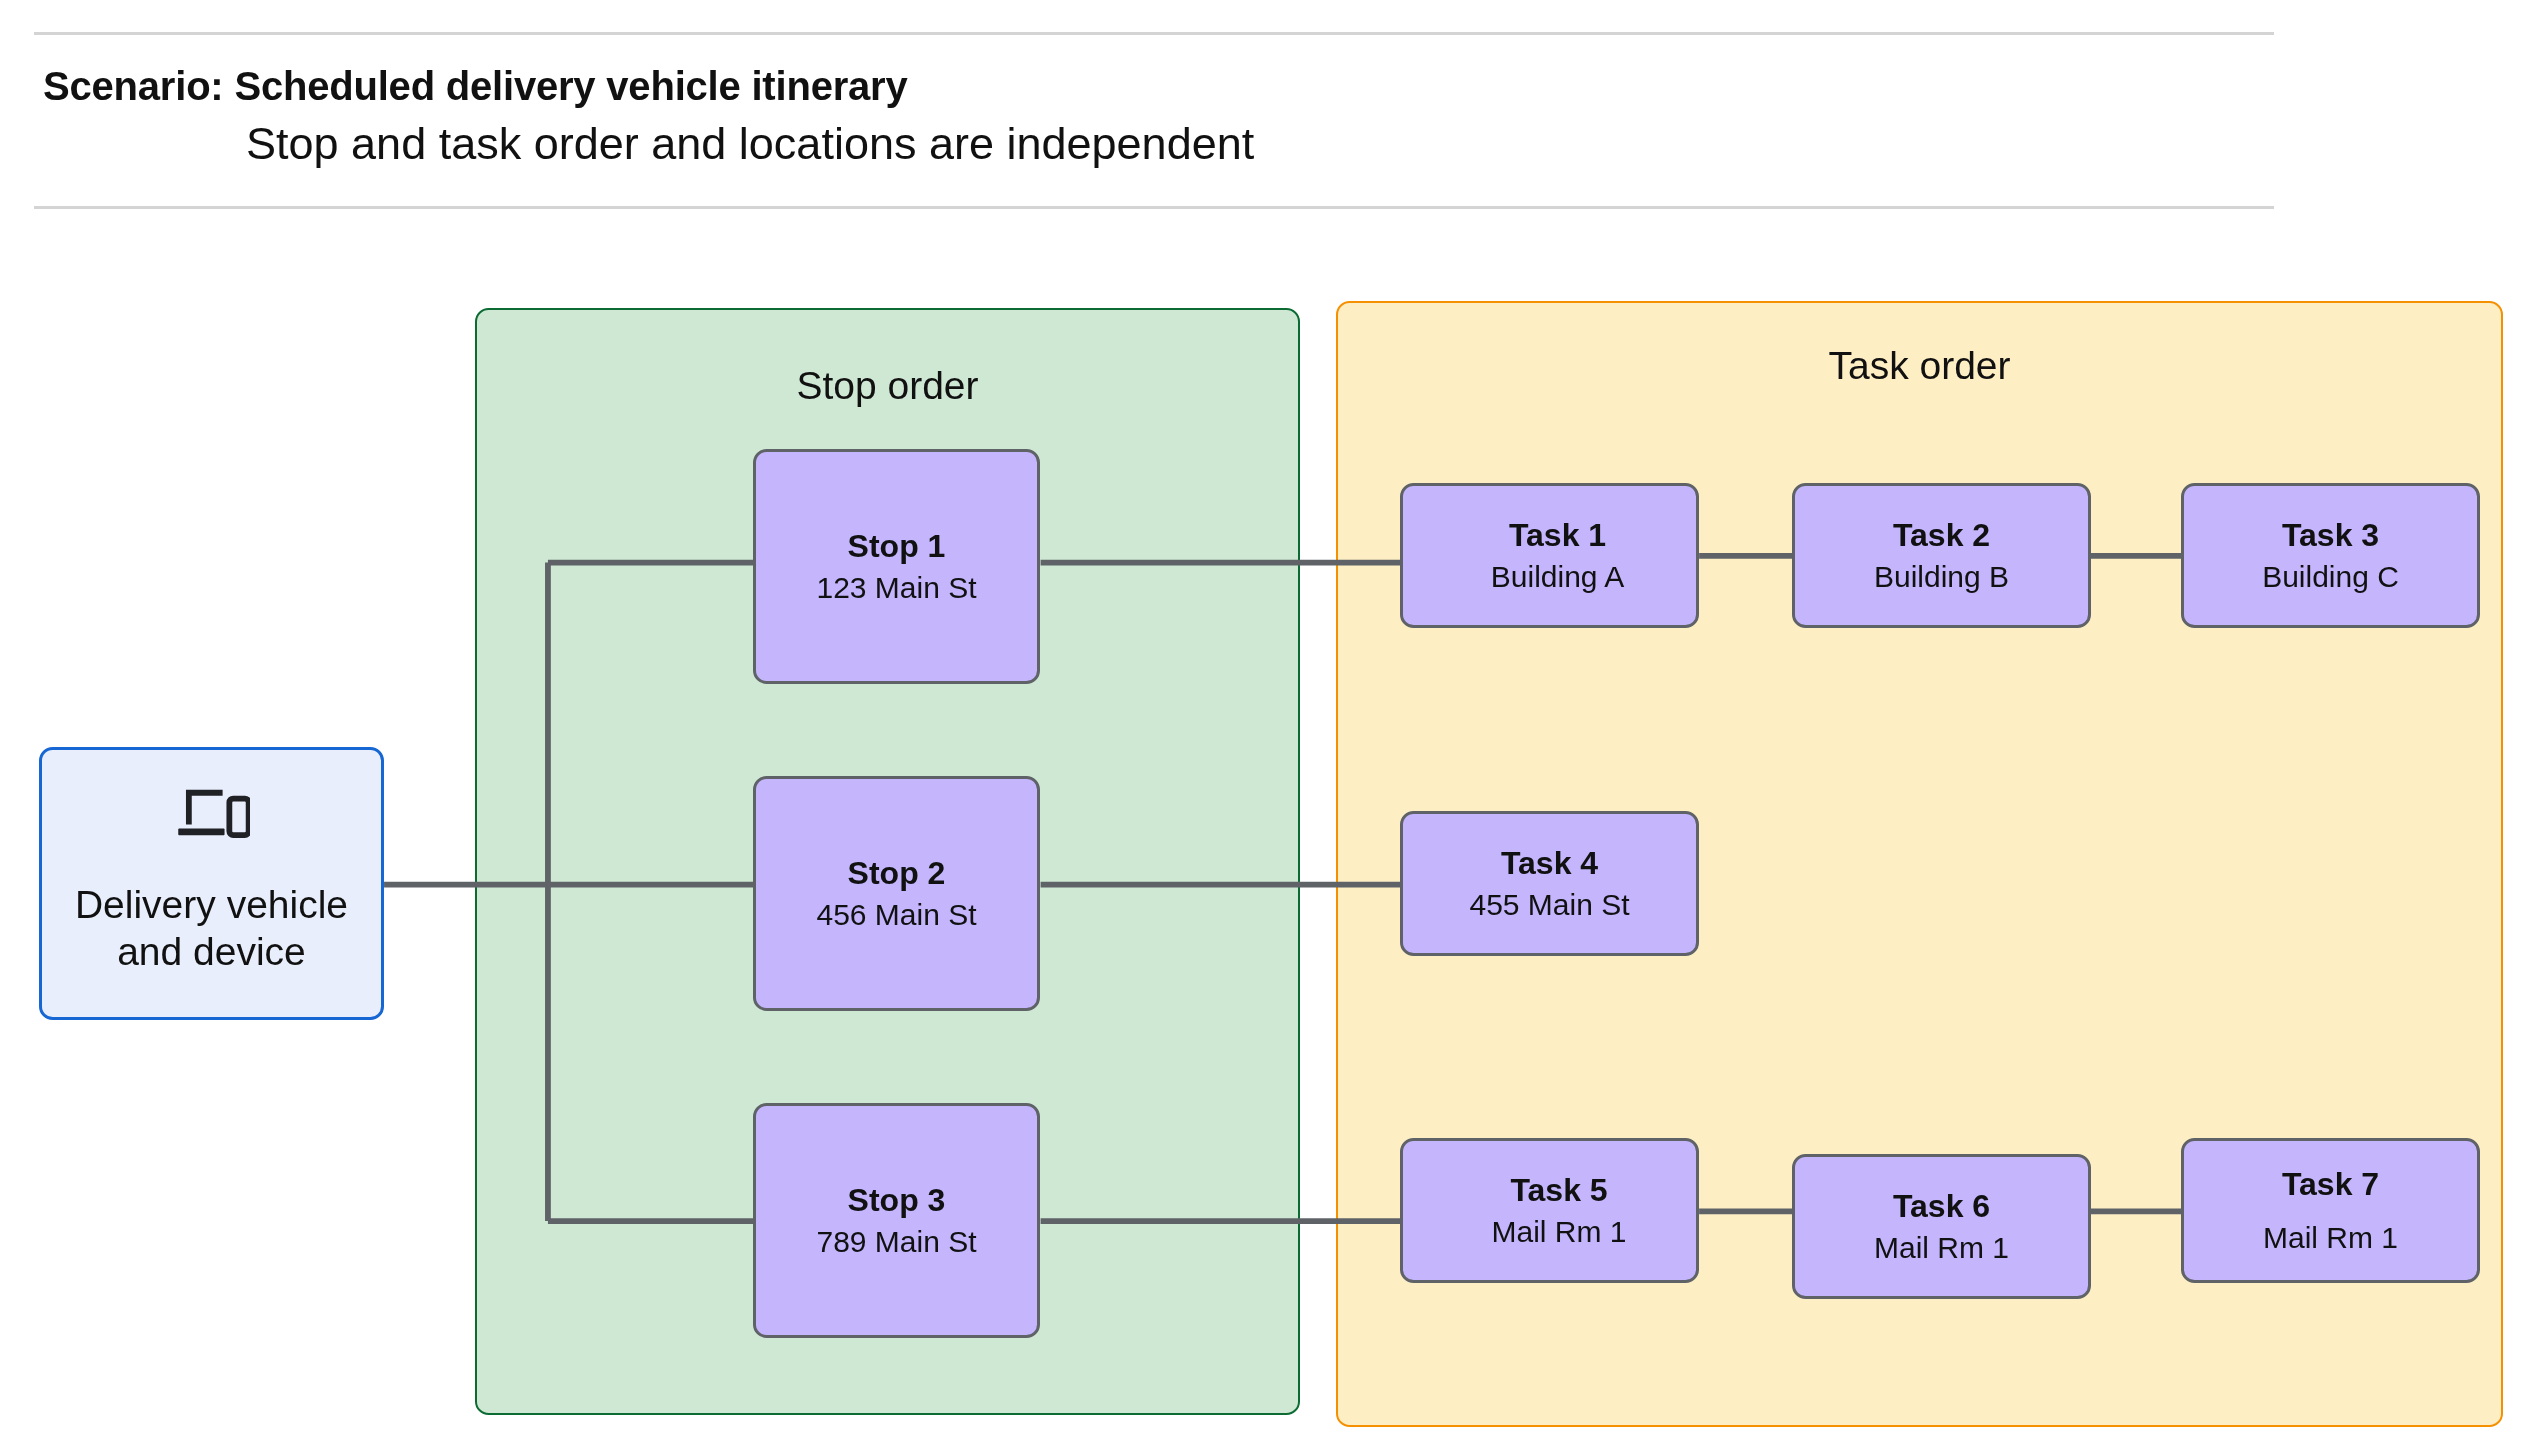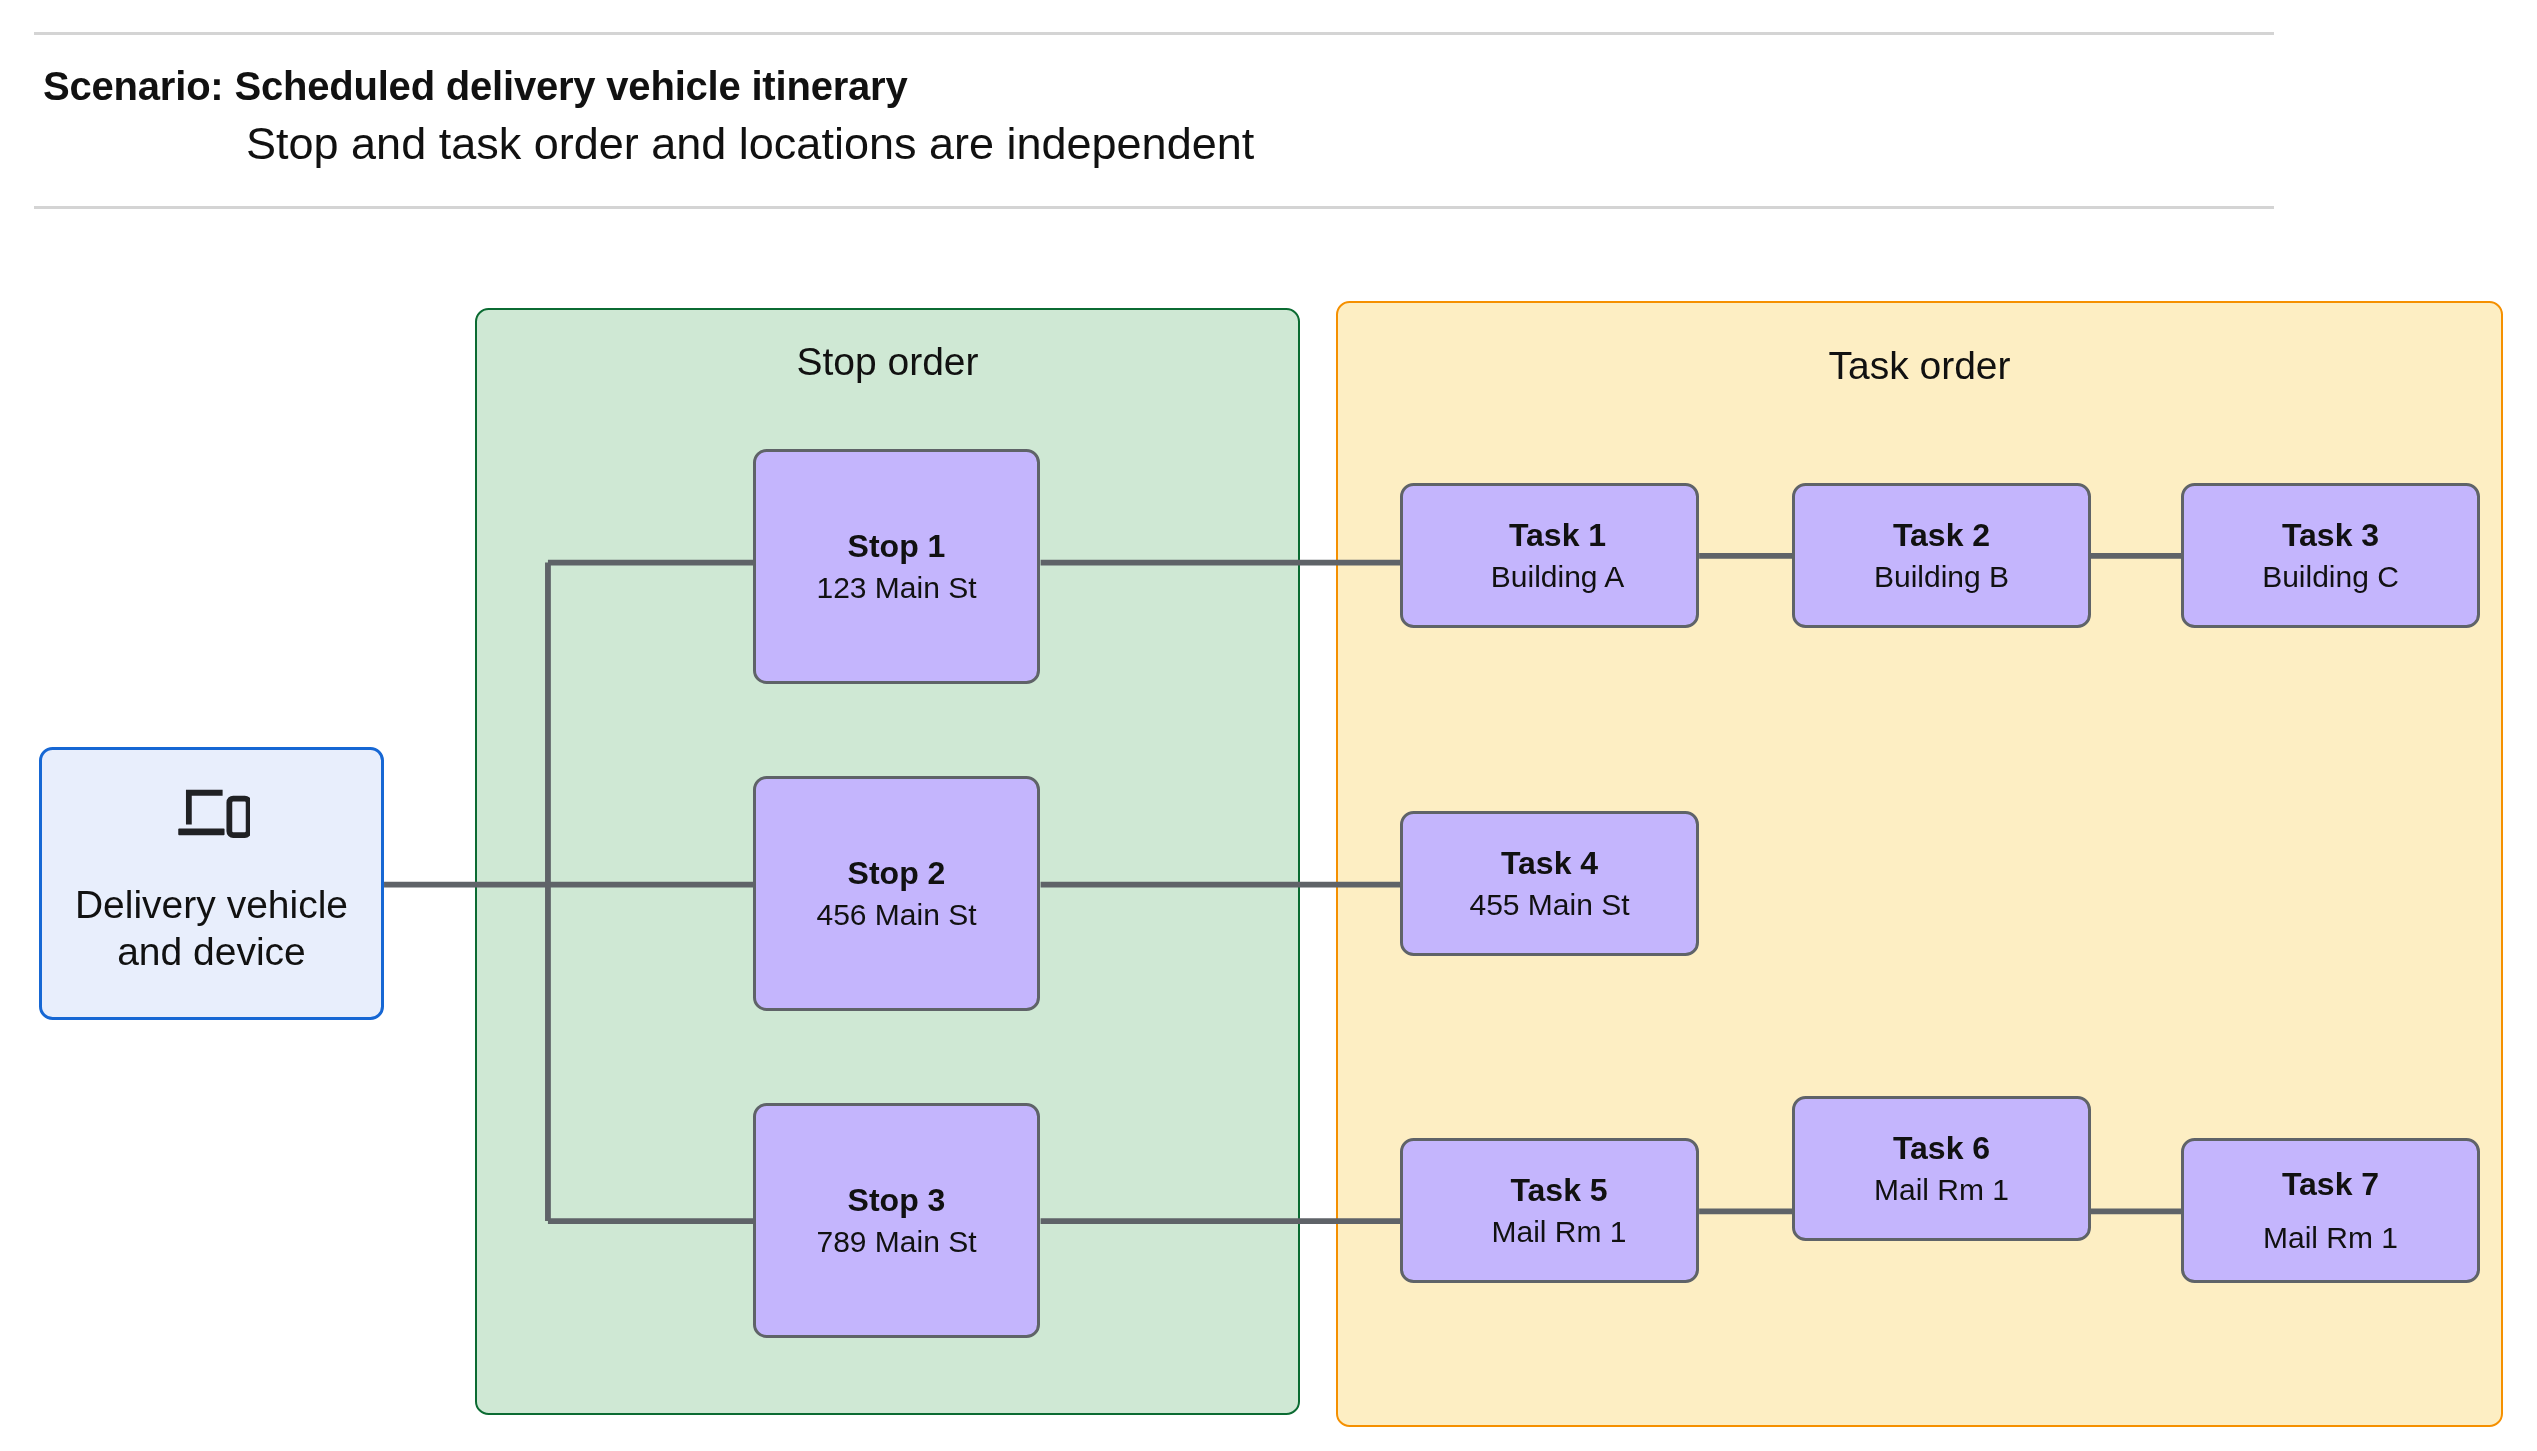--- a/index.html
+++ b/index.html
@@ -75,21 +75,21 @@
   }
   .group-title {
     position: absolute;
     left: 0;
     right: 0;
     text-align: center;
     font-size: 39px;
     font-weight: normal;
     color: #111111;
   }
-  .group-stop .group-title { top: 30px; }
+  .group-stop .group-title { top: 54px; }
   .group-task .group-title { top: 41px; }
 
   
   #wires {
     position: absolute;
     left: 0;
     top: 0;
     width: 2538px;
     height: 1452px;
     pointer-events: none;
@@ -127,21 +127,21 @@
   .stop-2 { top: 776px; }
   .stop-3 { top: 1103px; }
 
   
   .task-node { width: 299px; height: 145px; }
   .task-1 { left: 1400px; top: 483px; padding-left: 16px; }
   .task-2 { left: 1792px; top: 483px; }
   .task-3 { left: 2181px; top: 483px; }
   .task-4 { left: 1400px; top: 811px; }
   .task-5 { left: 1400px; top: 1138px; padding-left: 19px; }
-  .task-6 { left: 1792px; top: 1096px; }
+  .task-6 { left: 1792px; top: 1154px; }
   .task-7 { left: 2181px; top: 1138px; gap: 12px; }
 
   
   .vehicle-node {
     position: absolute;
     left: 39px;
     top: 747px;
     width: 345px;
     height: 273px;
     box-sizing: border-box;

